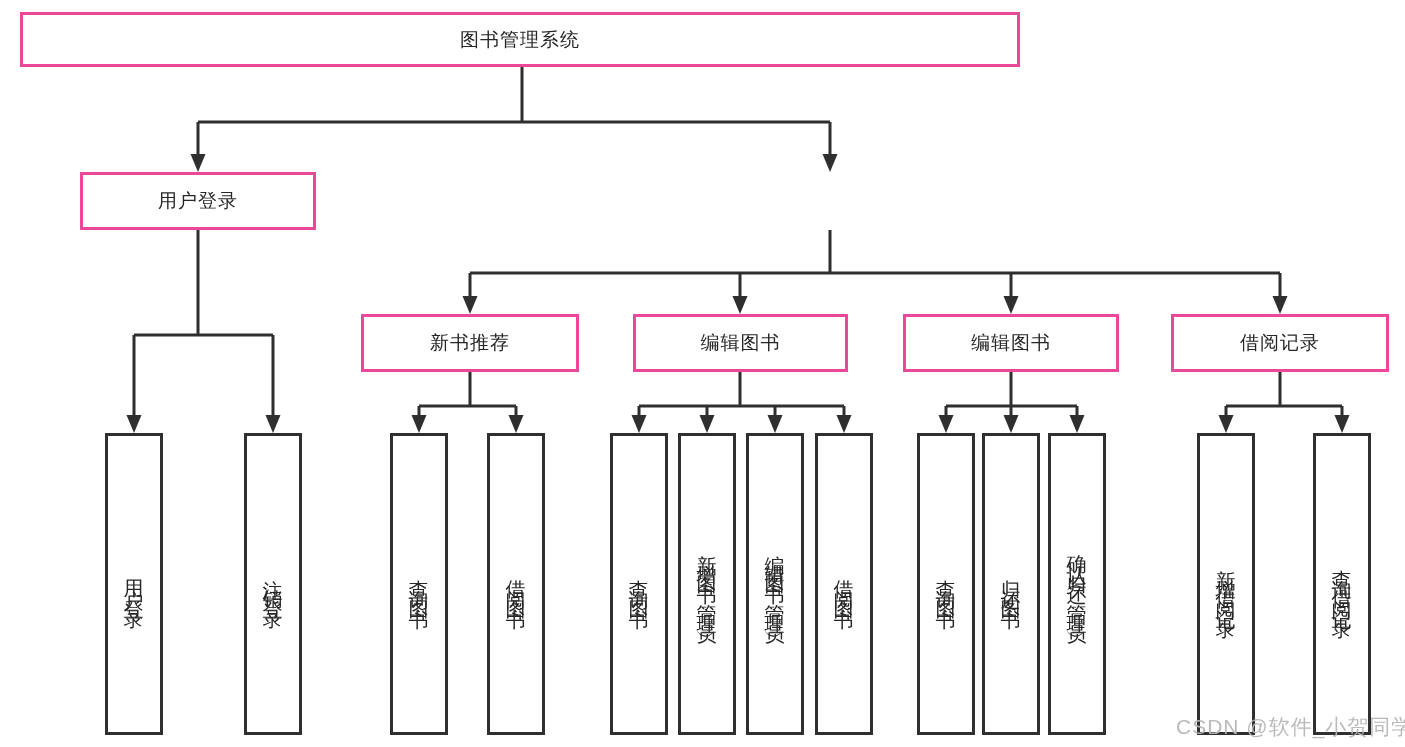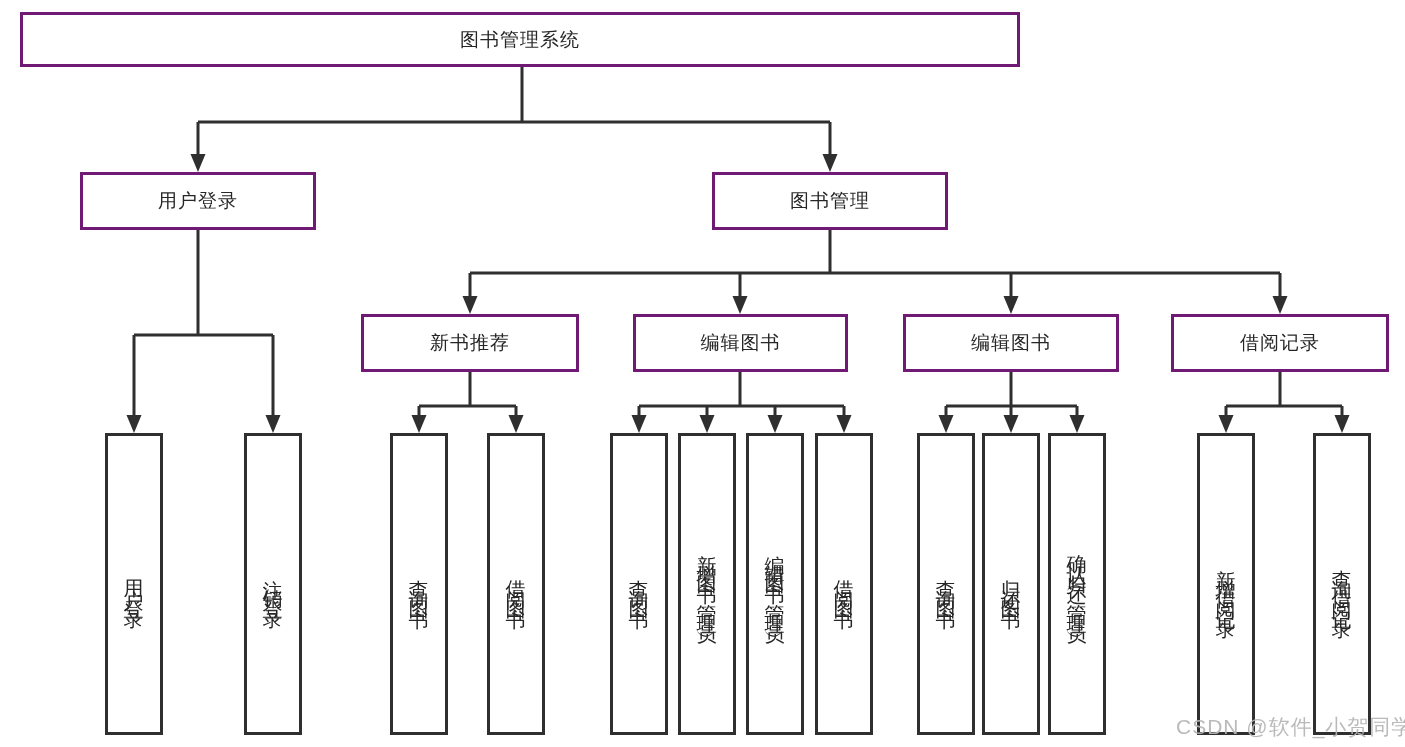--- a/index.html
+++ b/index.html
@@ -18,21 +18,21 @@
   #wires {
     position: absolute;
     left: 0;
     top: 0;
     z-index: 1;
   }
   .hnode {
     position: absolute;
     box-sizing: border-box;
     background: #ffffff;
-    border: 3px solid #701a75;
+    border: 3px solid #ec4899;
     display: flex;
     align-items: center;
     justify-content: center;
     z-index: 2;
   }
   .hnode span {
     font-size: 19px;
     color: #262626;
     letter-spacing: 1px;
     white-space: nowrap;
@@ -108,23 +108,20 @@
     </g>
   </svg>
 
   <div class="hnode" style="left:20px; top:12px; width:1000px; height:55px;">
     <span>图书管理系统</span>
   </div>
 
   <div class="hnode" style="left:80px; top:172px; width:236px; height:58px;">
     <span>用户登录</span>
   </div>
-  <div class="hnode" style="left:712px; top:172px; width:236px; height:58px;">
-    <span>图书管理</span>
-  </div>
 
   <div class="hnode" style="left:361px; top:314px; width:218px; height:58px;">
     <span>新书推荐</span>
   </div>
   <div class="hnode" style="left:633px; top:314px; width:215px; height:58px;">
     <span>编辑图书</span>
   </div>
   <div class="hnode" style="left:903px; top:314px; width:216px; height:58px;">
     <span>编辑图书</span>
   </div>

